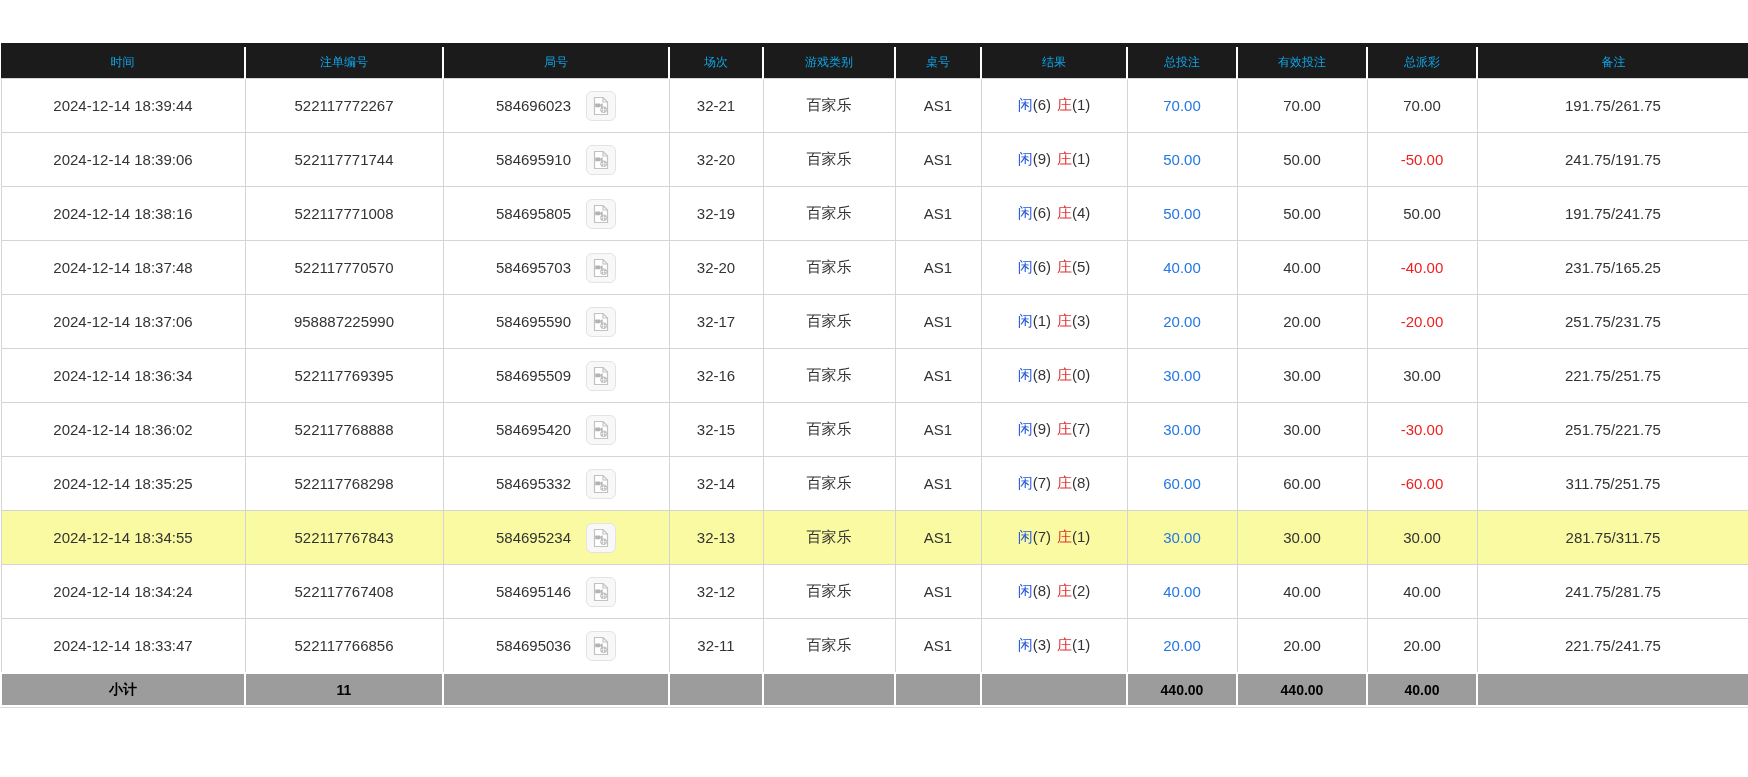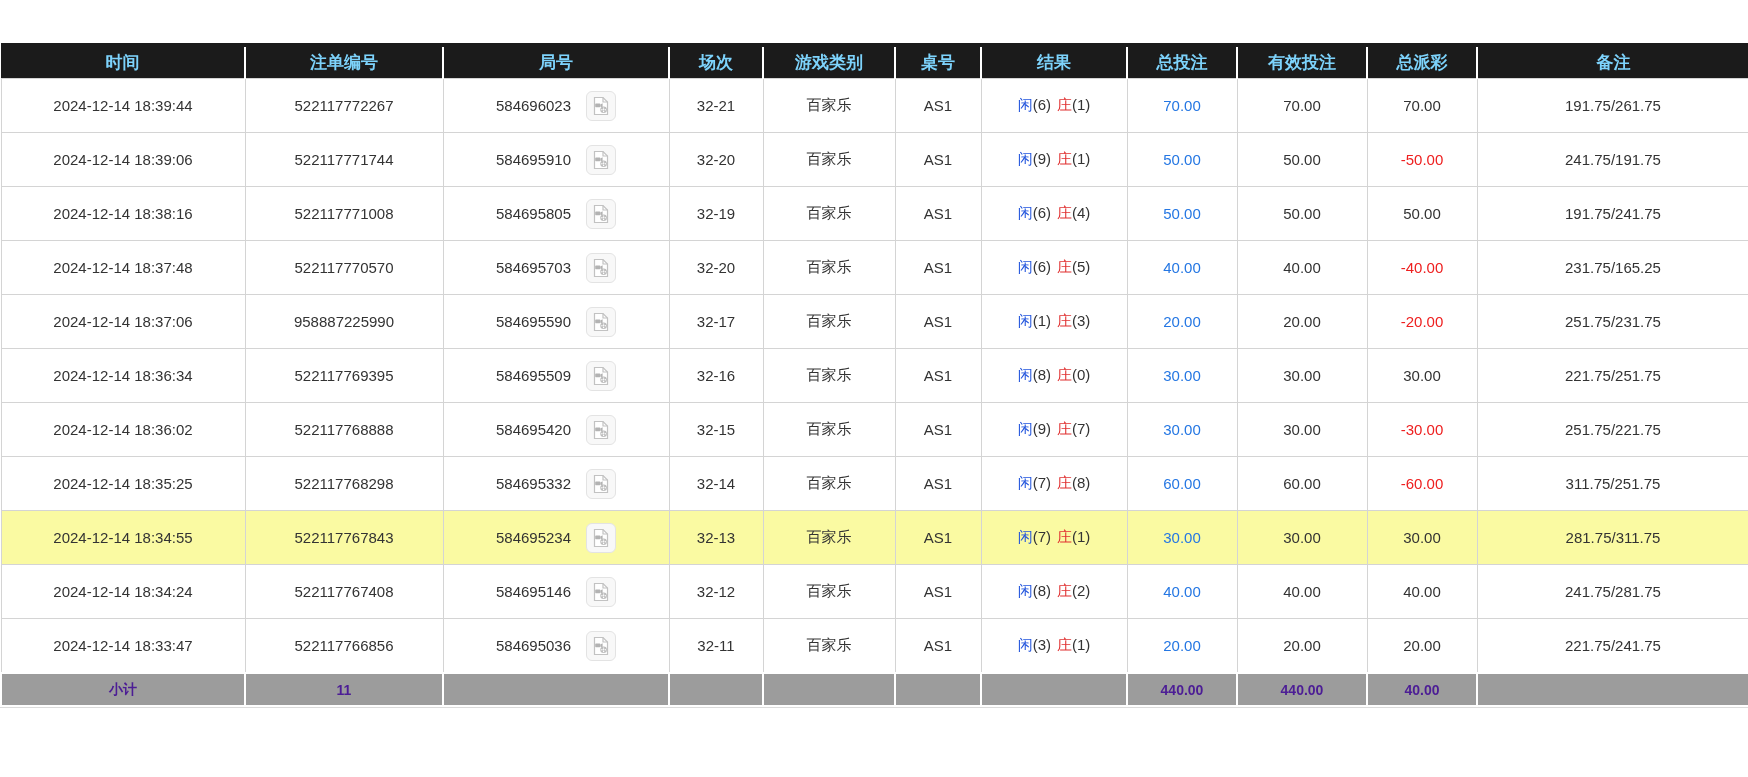--- a/index.html
+++ b/index.html
@@ -5,21 +5,21 @@
   html,body{margin:0;padding:0;}
   body{
     width:1748px;height:777px;background:#ffffff;overflow:hidden;
     font-family:"Liberation Sans","DejaVu Sans",sans-serif;
     --header-bg:#1b1b1b; --highlight:#fafaa2; --summary-bg:#9c9c9c;
     --amount-blue:#2577e3; --player-blue:#2255dd; --banker-red:#e03131; --neg-red:#ee2020;
   }
   .table-wrap{margin-top:43px;}
   table{width:1748px;border-collapse:collapse;table-layout:fixed;}
   thead th{
-    background:var(--header-bg);color:#7dd3fc;font-size:17px;font-weight:bold;
+    background:var(--header-bg);color:#0ea5e9;font-size:12px;font-weight:normal;
     height:31px;padding:0;border-top:4px solid var(--header-bg);
   }
   thead th + th{border-left:2px solid #ffffff;}
   tbody td{
     height:53px;padding:0;text-align:center;vertical-align:middle;
     font-size:15px;color:#333333;background:#ffffff;border:1px solid #d4d4d4;
   }
   tr.highlighted td{background:var(--highlight);}
   .round-wrap{display:flex;align-items:center;justify-content:center;gap:15px;}
   .video-btn{
@@ -27,21 +27,21 @@
     display:inline-flex;align-items:center;justify-content:center;padding:0;cursor:pointer;
   }
   .video-btn svg{display:block;}
   .amt-blue{color:var(--amount-blue);}
   td.neg{color:var(--neg-red);}
   .lab-p{color:var(--player-blue);}
   .lab-b{color:var(--banker-red);}
   .res-val{color:#333333;}
   .res-gap{display:inline-block;width:6px;}
   tr.summary td{
-    background:var(--summary-bg);color:#4c1d95;font-weight:bold;
+    background:var(--summary-bg);color:#000000;font-weight:bold;
     height:31px;font-size:14px;border:2px solid #ffffff;
   }
   .bottom-line{width:1748px;height:1px;background:#dcdcdc;}
 </style>
 </head>
 <body style="--header-bg: #1b1b1b; --highlight: #fafaa2; --summary-bg: #9c9c9c; --amount-blue: #2577e3; --player-blue: #2255dd; --banker-red: #e03131; --neg-red: #ee2020;">
 
 <div class="table-wrap">
   <table>
     <colgroup>

